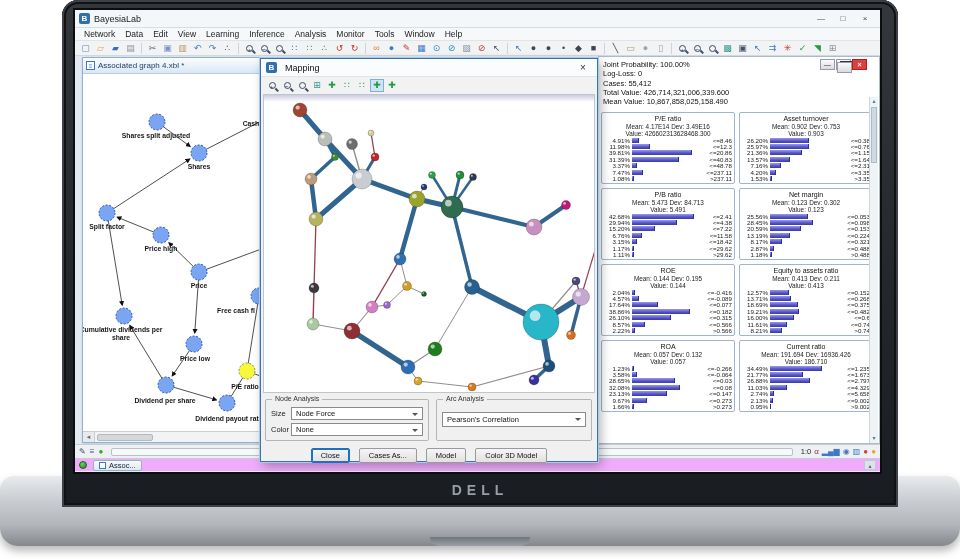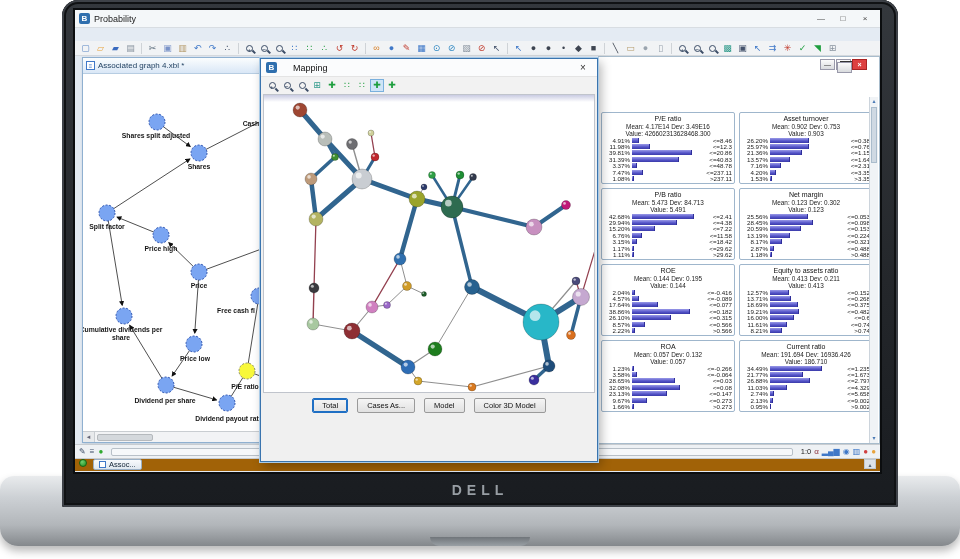--- a/index.html
+++ b/index.html
@@ -84,21 +84,21 @@
 .mrow .lbl{width:36px;text-align:right;font-size:6.2px;color:#222}
 .mscroll{position:absolute;right:1px;top:40px;width:9px;height:346px;background:#f0f3f6;border-left:1px solid #ccd4dc}
 .mscroll .sa{height:9px;font-size:6px;color:#4a7ab5;text-align:center;line-height:9px}
 .mscroll .sthumb{margin:1px;height:56px;background:#cfd9e3;border:1px solid #aabccc}
 .mscroll .sa.dn{position:absolute;bottom:0;width:100%}
 
 
 .dialog{position:absolute;left:185px;top:48px;width:338px;height:404px;background:#f0f0f0;
   border:1px solid #3a74ae;box-shadow:0 0 0 1px #a9cae6,3px 4px 10px rgba(0,0,0,.3);z-index:30}
 .dlg-tb{height:18px;background:#fbfcfd;display:flex;align-items:center;padding:0 5px;border-bottom:1px solid #e4e4e4}
-.dlg-title{font-size:9px;color:#111;margin-left:12px}
+.dlg-title{font-size:9px;color:#111;margin-left:4px}
 .dlg-x{margin-left:auto;font-size:10px;color:#333;width:18px;text-align:center}
 .dlg-toolbar{height:17px;background:#f2f2f2;display:flex;align-items:center;padding-left:4px;gap:1px}
 .dlg-toolbar .tbi{width:14px}
 .tbi.sel{background:#cfe4f7;border:1px solid #7ab0dd}
 .viewport{margin:0 2px;height:299px;background:linear-gradient(180deg,#c9cbe2,#ffffff 7px);
   border:1px solid #c0c4cc;overflow:hidden}
 .dlg-controls{display:flex;padding:6px 4px 2px 4px;gap:7px}
 .gb{position:relative;border:1px solid #b5b5b5;border-radius:2px;padding:7px 5px 4px 5px}
 .gb-label{position:absolute;top:-5px;left:6px;background:#f0f0f0;padding:0 3px;font-size:7px;color:#333}
 .gb.node{width:164px}
@@ -113,22 +113,22 @@
 .btn{height:15px;padding:0 9px;font-size:7.5px;line-height:13px;color:#111;
   background:linear-gradient(#f5f5f5,#e1e1e1);border:1px solid #9a9a9a;border-radius:2px}
 .btn.focus{border-color:#1f6fc4;box-shadow:0 0 0 1px #1f6fc4 inset}
 
 
 .statusbar{position:absolute;left:0;top:434px;width:805px;height:14px;background:#eef1f4;
   border-top:1px solid #c8ccd0;display:flex;align-items:center;padding:0 4px;gap:3px}
 .sico{font-size:8px;line-height:10px}
 .strack{flex:1;height:8px;background:#f6f8fa;border:1px solid #b8c0c8;border-radius:2px;margin:0 5px}
 .scount{font-size:7.5px;color:#222}
-.mditask{position:absolute;left:0;top:448px;width:805px;height:13px;background:#a16207;
-  border-top:1px solid #c8ccd0;display:flex;align-items:flex-start;padding:0 4px}
+.mditask{position:absolute;left:0;top:448px;width:805px;height:13px;background:#f0abfc;
+  border-top:1px solid #c8ccd0;display:flex;align-items:center;padding:0 4px}
 .led{width:8px;height:8px;border-radius:50%;background:radial-gradient(circle at 35% 30%,#6fd06f,#1d8a1d);
   border:1px solid #156515;margin-right:6px}
 .tab{height:11px;display:flex;align-items:center;gap:3px;padding:0 5px;
   background:linear-gradient(#f8fafc,#dfe7ef);border:1px solid #9ab0c6;border-radius:2px;font-size:7.5px;color:#123}
 .tabic{width:7px;height:7px;background:#fff;border:1px solid #3f78c8}
 .uparrow{margin-left:auto;width:12px;height:10px;font-size:6px;color:#567;text-align:center;line-height:10px;
   background:#dde3e9;border:1px solid #c0c8d0}
 svg text{font-family:"Liberation Sans","DejaVu Sans",sans-serif}
 </style>
 </head>
@@ -137,28 +137,41 @@
 <div class="stage">
   <div class="base"></div>
   <div class="notch"></div>
   <div class="lid">
     <div class="brand">DELL</div>
   </div>
   <div class="screen">
 
     <div class="titlebar">
       <span class="appicon">B</span>
-      <span class="apptitle">Probability</span>
+      <span class="apptitle">BayesiaLab</span>
       <span class="winbtns">
           <span>—</span>
           <span>□</span>
           <span>×</span>
         </span>
     </div>
 
+    <div class="menubar">
+        <span class="mi">Network</span>
+        <span class="mi">Data</span>
+        <span class="mi">Edit</span>
+        <span class="mi">View</span>
+        <span class="mi">Learning</span>
+        <span class="mi">Inference</span>
+        <span class="mi">Analysis</span>
+        <span class="mi">Monitor</span>
+        <span class="mi">Tools</span>
+        <span class="mi">Window</span>
+        <span class="mi">Help</span>
+      </div>
     <div class="toolbar">
         <span class="tbi" style="color: rgb(91, 135, 197);">▢</span>
         <span class="tbi" style="color: rgb(232, 163, 61);">▱</span>
         <span class="tbi" style="color: rgb(58, 107, 191);">▰</span>
         <span class="tbi" style="color: rgb(138, 148, 160);">▤</span>
         <span class="tbsep"></span>
         <span class="tbi" style="color: rgb(90, 107, 122);">✂</span>
         <span class="tbi" style="color: rgb(122, 147, 200);">▣</span>
         <span class="tbi" style="color: rgb(181, 154, 106);">▥</span>
         <span class="tbi" style="color: rgb(63, 120, 200);">↶</span>
@@ -273,20 +286,27 @@
               <circle cx="144" cy="329" r="8" fill="#7aa5f2" stroke="#2f55b0" stroke-width="1" stroke-dasharray="2,1.6"></circle>
               <text x="147" y="347" text-anchor="middle" font-size="6.8" font-weight="bold" fill="#161616"><tspan x="147" dy="0">Dividend payout ratio</tspan></text>
             </svg></div>
         <div class="gw-scroll">
           <span class="gw-arrow">◂</span>
           <span class="gw-thumb"></span>
         </div>
       </div>
 
       <div class="mpanel">
+        <div class="mp-header">
+            <div>Joint Probability: 100.00%</div>
+            <div>Log-Loss: 0</div>
+            <div>Cases: 55,412</div>
+            <div>Total Value: 426,714,321,006,339.600</div>
+            <div>Mean Value: 10,867,858,025,158.490</div>
+          </div>
         <div class="mp-btns">
             <span>—</span>
             <span><span class="rbox"></span></span>
             <span class="closebtn">×</span>
           </div>
         <div class="mongrid">
             <div class="mon">
               <div class="mon-title">P/E ratio</div>
               <div class="mon-stats">Mean: 4.17E14 Dev: 3.49E16</div>
               <div class="mon-stats">Value: 426602313628468.300</div>
@@ -859,22 +879,39 @@
             <circle cx="310.68" cy="184.6" r="1.2" fill="#fff" opacity="0.65"></circle>
             <circle cx="317" cy="202" r="8.5" fill="#c5a8d0" stroke="rgba(0,0,0,.35)" stroke-width="0.6"></circle>
             <circle cx="314.195" cy="199.025" r="2.55" fill="#fff" opacity="0.65"></circle>
             <circle cx="307" cy="240" r="4.5" fill="#d96f1e" stroke="rgba(0,0,0,.35)" stroke-width="0.6"></circle>
             <circle cx="305.515" cy="238.425" r="1.3499999999999999" fill="#fff" opacity="0.65"></circle>
             <circle cx="285" cy="271" r="6" fill="#1f4d7a" stroke="rgba(0,0,0,.35)" stroke-width="0.6"></circle>
             <circle cx="283.02" cy="268.9" r="1.7999999999999998" fill="#fff" opacity="0.65"></circle>
             <circle cx="270" cy="285" r="5" fill="#3a2f9e" stroke="rgba(0,0,0,.35)" stroke-width="0.6"></circle>
             <circle cx="268.35" cy="283.25" r="1.5" fill="#fff" opacity="0.65"></circle>
           </svg></div>
+      <div class="dlg-controls">
+        <div class="gb node">
+          <span class="gb-label">Node Analysis</span>
+          <div class="ddrow">
+            <span class="lb">Size</span>
+            <div class="dd">Node Force</div>
+          </div>
+          <div class="ddrow" style="margin-bottom:0">
+            <span class="lb">Color</span>
+            <div class="dd">None</div>
+          </div>
+        </div>
+        <div class="gb arc">
+          <span class="gb-label">Arc Analysis</span>
+          <div class="dd tall">Pearson's Correlation</div>
+        </div>
+      </div>
       <div class="dlg-btns">
-          <button class="btn focus">Total</button>
+          <button class="btn focus">Close</button>
           <button class="btn">Cases As...</button>
           <button class="btn">Model</button>
           <button class="btn">Color 3D Model</button>
         </div>
     </div>
 
     <div class="statusbar">
       <span class="scount" style="order:3">1:0</span>
       <span class="strack" style="order:2"></span>
       <span style="order:1;display:flex;gap:4px">

